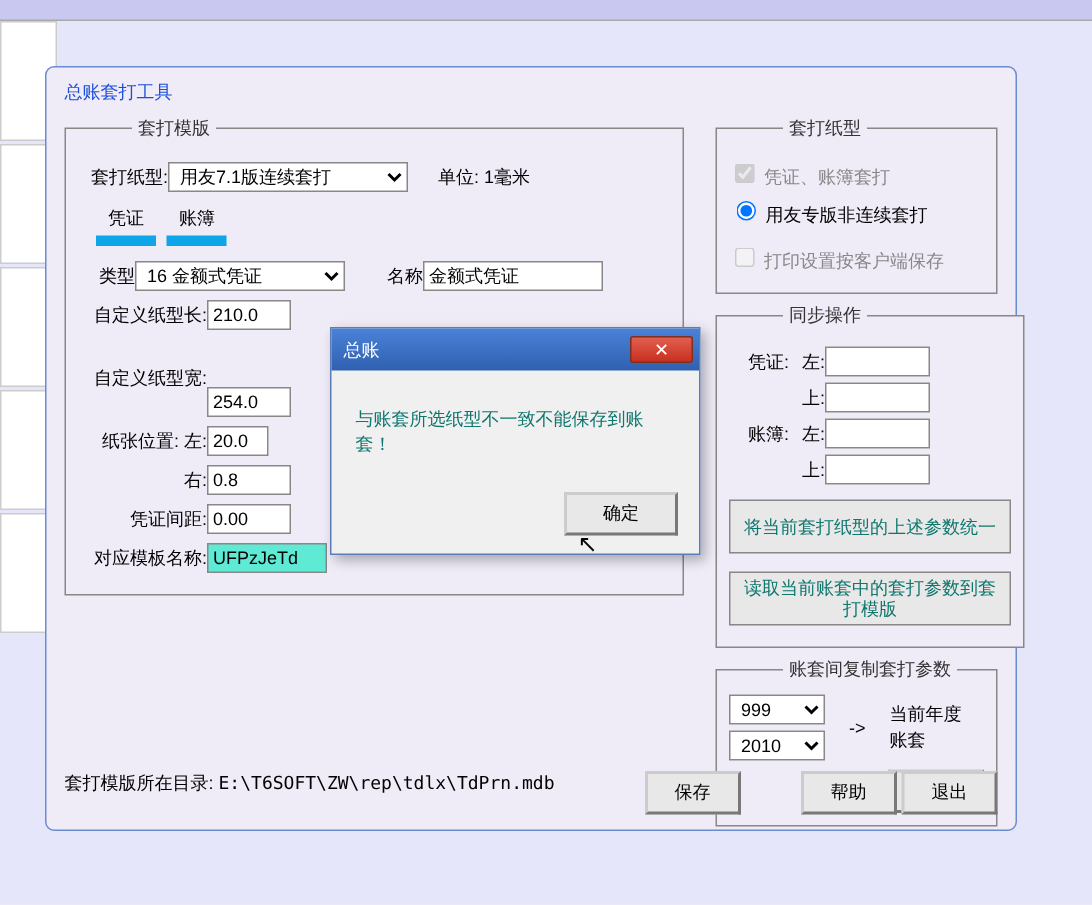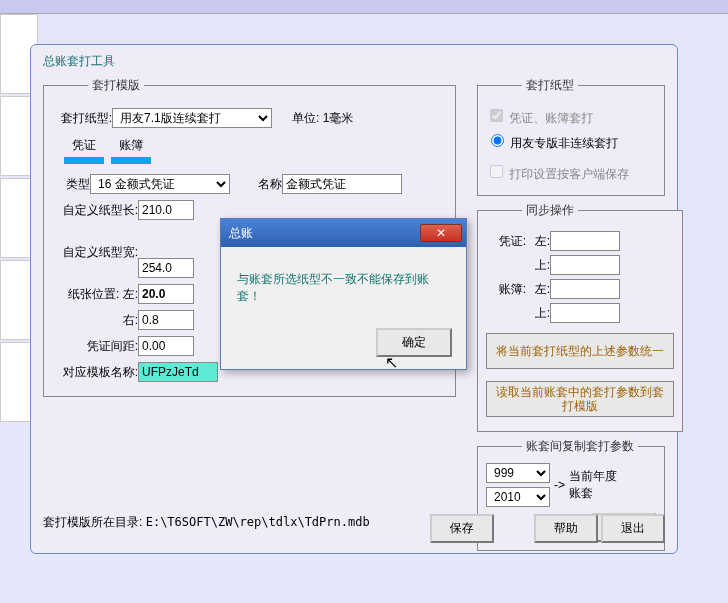--- a/index.html
+++ b/index.html
@@ -3,37 +3,37 @@
   <meta charset="utf-8">
   <style>
     * { box-sizing: border-box; font-family: "Microsoft YaHei", SimSun, sans-serif; font-size: 12px; }
     body { margin: 0; padding: 0; background: #e6e6fa; width: 728px; height: 603px; overflow: hidden; position: relative; }
     .topstrip { height: 14px; background: #c8c8f0; border-bottom: 1px solid #aaa; }
     .sidebar { position: absolute; left: 0; top: 14px; width: 38px; height: 580px; }
     .side-item { height: 80px; border: 1px solid #ccc; background: #fff; margin-bottom: 2px; overflow: hidden; display: flex; align-items: flex-end; }
     .side-item span { writing-mode: vertical-rl; font-size: 13px; }
     .side-text { color: #3366cc; padding: 4px 2px; }
     .mainwin { position: absolute; left: 30px; top: 44px; width: 648px; height: 510px; background: #efebf7; border: 1px solid #6a8cd0; border-radius: 6px; }
-    .title { padding: 8px 10px 0 12px; color: #0f766e; }
+    .title { padding: 8px 10px 0 12px; color: #1d4ed8; }
     fieldset { border: 1px solid #888; margin: 6px; padding: 8px; background: #efebf7; }
     legend { padding: 0 4px; color: #333; margin-left: 36px; }
     .row { margin: 6px 0; display: flex; align-items: center; }
     .row label { text-align: right; display: inline-block; }
     select, input[type=text] { border: 1px solid #888; background: #fff; height: 20px; padding: 1px 3px; font-size: 12px; }
     .tabs { margin: 6px 0 10px 12px; }
     .tab { display: inline-block; padding: 3px 8px; border-bottom: 7px solid #0ea5e9; margin-right: 4px; cursor: pointer; }
     .left-pane { position: absolute; left: 6px; top: 26px; width: 425px; }
     .right-pane { position: absolute; right: 6px; top: 26px; width: 200px; }
     .radio-row, .chk-row { margin: 4px 0; color: #888; }
     .radio-row.sel { color: #000; }
     .sync-row { display: flex; align-items: center; margin: 4px 0; }
     .sync-row label { width: 40px; text-align: right; }
     .sync-row span { width: 24px; text-align: right; }
     .sync-row input { width: 70px; }
-    .bigbtn { width: 188px; height: 36px; border: 1px solid #888; background: #e8e8e8; margin: 6px 0; color: #a16207; font-size: 12px; line-height: 14px; }
+    .bigbtn { width: 188px; height: 36px; border: 1px solid #888; background: #e8e8e8; margin: 6px 0; color: #0f766e; font-size: 12px; line-height: 14px; }
     .btn { border: 2px outset #ccc; background: #e8e8e8; padding: 4px 18px; cursor: pointer; }
     .bottom { position: absolute; bottom: 10px; left: 12px; right: 12px; display: flex; align-items: flex-start; justify-content: space-between; }
     .dialog { position: absolute; left: 220px; top: 218px; width: 247px; height: 152px; background: #f0f0f0; border: 1px solid #5a7db8; box-shadow: 3px 3px 8px rgba(0,0,0,0.3); z-index: 100; }
     .dlg-title { height: 28px; background: linear-gradient(to bottom, #4a82d8, #3060b0); color: #fff; display: flex; align-items: center; justify-content: space-between; padding: 0 4px 0 8px; }
     .dlg-close { width: 42px; height: 18px; background: linear-gradient(to bottom, #e06050, #c83020); border: 1px solid #803020; border-radius: 2px; color: #fff; text-align: center; line-height: 16px; cursor: pointer; }
     .dlg-body { padding: 24px 16px; color: #0f766e; }
     .dlg-foot { position: absolute; bottom: 12px; right: 14px; }
     .cursor-arrow { position: absolute; left: 385px; top: 353px; z-index: 200; font-size: 16px; color: #000; pointer-events: none; }
     .bg-blob { position: absolute; width: 80px; height: 30px; background: #5a8ed0; border-radius: 50%; opacity: 0.5; z-index: -1; }
   </style>
@@ -81,21 +81,21 @@
       <div class="row">
         <label style="width:86px">自定义纸型长:</label>
         <input type="text" style="width: 56px;" value="210.0">
       </div>
       <div class="row">
         <label style="width:86px">自定义纸型宽:</label>
         <input type="text" style="width: 56px; margin-top: 32px;" value="254.0">
       </div>
       <div class="row">
         <label style="width:86px">纸张位置: 左:</label>
-        <input type="text" style="width: 56px; font-weight: bold;" value="20.0">
+        <input type="text" style="width: 41px;" value="20.0">
       </div>
       <div class="row">
         <label style="width:86px">右:</label>
         <input type="text" style="width: 56px;" value="0.8">
       </div>
       <div class="row">
         <label style="width:86px">凭证间距:</label>
         <input type="text" style="width: 56px;" value="0.00">
       </div>
       <div class="row">
@@ -134,21 +134,21 @@
         <label></label>
         <span>上:</span>
         <input type="text" style="">
       </div>
       <button class="bigbtn" disabled="">将当前套打纸型的上述参数统一</button>
       <button class="bigbtn" disabled="">读取当前账套中的套打参数到套打模版</button>
     </fieldset>
 
     <fieldset>
       <legend>账套间复制套打参数</legend>
-      <div style="display:flex;align-items:center;gap:4px">
+      <div style="display:flex;align-items:center;gap:16px">
         <div>
           <select style="width:64px"><option>999</option></select><br>
           <select style="width:64px;margin-top:4px"><option>2010</option></select>
         </div>
         <span>-&gt;</span>
         <span style="width:48px">当前年度账套</span>
       </div>
       <div style="text-align:right;margin-top:6px">
         <button class="btn">复制</button>
       </div>

